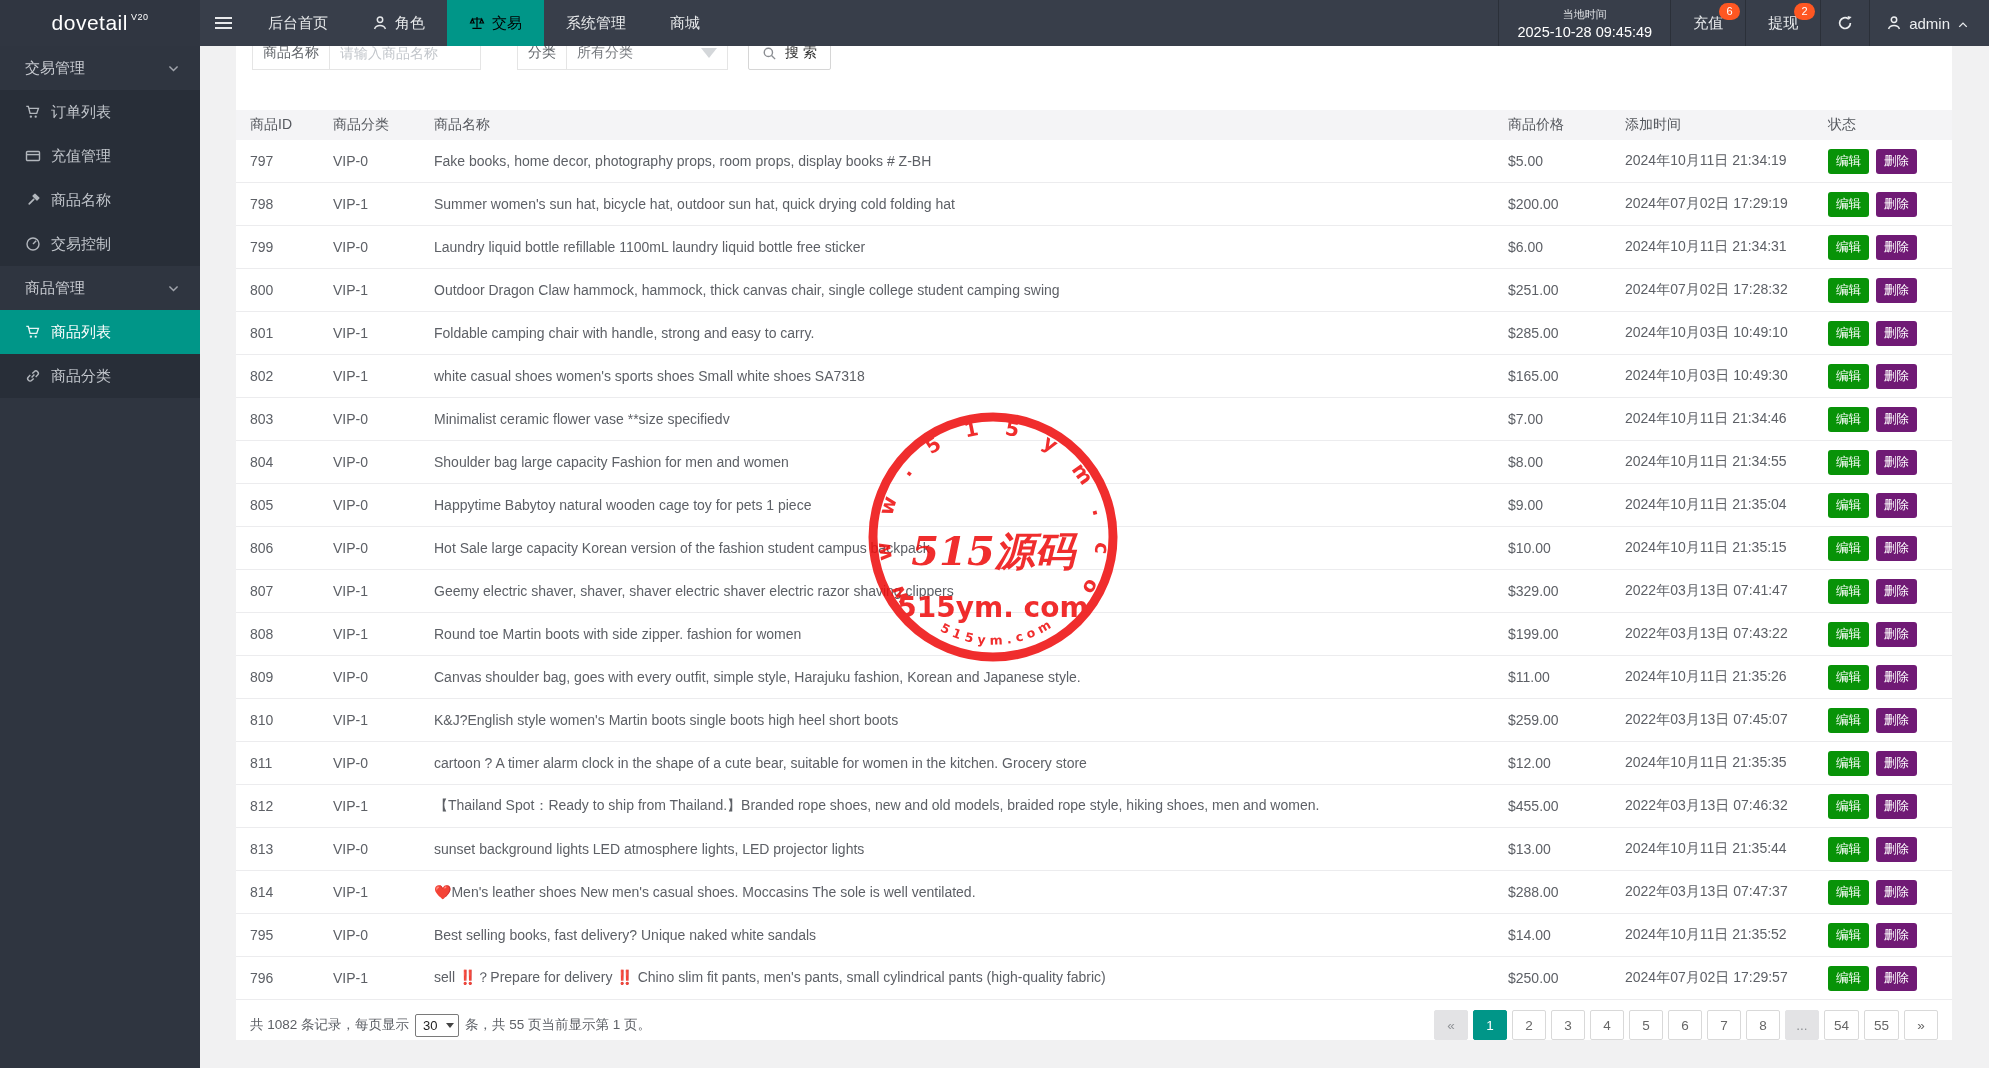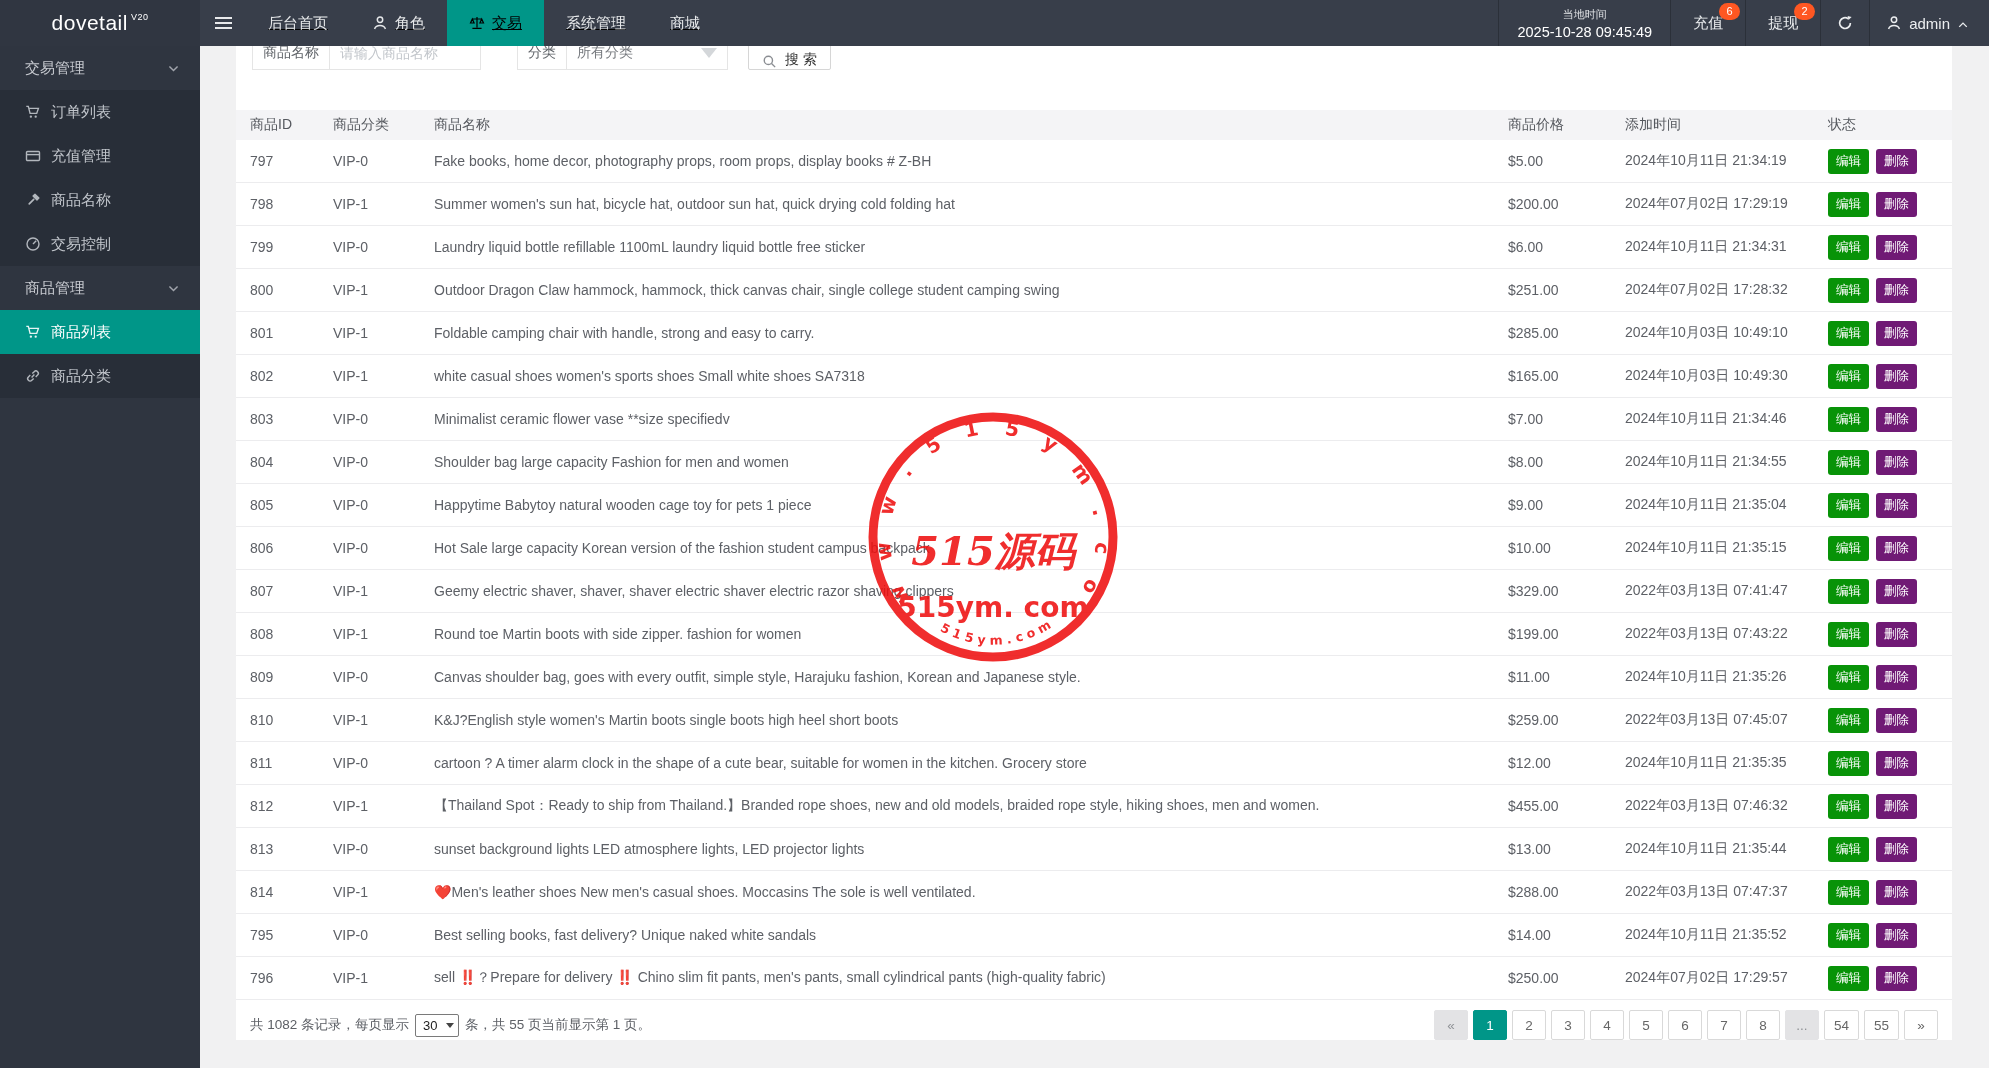--- a/index.html
+++ b/index.html
@@ -5,21 +5,21 @@
   html,body{margin:0;padding:0;}
   body{font-family:"Liberation Sans","DejaVu Sans",sans-serif;}
   #screen{position:relative;width:1989px;height:1068px;background:#f1f1f2;overflow:hidden;}
 
   
   .topbar{position:absolute;top:0;left:0;right:0;height:46px;background:#383e4a;display:flex;align-items:stretch;z-index:5;}
   .logo{width:200px;background:#303641;color:#fff;display:flex;align-items:center;justify-content:center;font-size:21px;letter-spacing:.5px;}
   .logo sup{font-size:9px;margin-left:3px;transform:translateY(-6px);}
   .hamburger{width:46px;display:flex;flex-direction:column;justify-content:center;align-items:center;gap:3px;cursor:pointer;}
   .hamburger i{display:block;width:17px;height:2px;background:#e8e9eb;}
-  .top-nav{display:flex;align-items:stretch;text-decoration:underline;}
+  .top-nav{display:flex;align-items:stretch;}
   .nav-item{display:flex;align-items:center;gap:7px;padding:0 22px;color:#e6e8ea;font-size:15px;cursor:pointer;}
   .nav-item.active{background:#009688;color:#000000;}
   .tb-icon{display:inline-flex;width:16px;height:16px;}
   .tb-icon svg{width:16px;height:16px;}
   .topbar-right{margin-left:auto;display:flex;align-items:stretch;}
   .tb-sep{border-left:1px solid rgba(0,0,0,.22);}
   .time-block{display:flex;flex-direction:column;justify-content:center;align-items:center;padding:0 18px;color:#fff;}
   .time-label{font-size:11px;color:#dfe1e4;line-height:17px;}
   .time-value{font-size:14.5px;line-height:18px;}
   .tb-link{position:relative;display:flex;align-items:center;padding:0 22px;color:#eceef0;font-size:15px;cursor:pointer;}
@@ -43,21 +43,21 @@
 
   
   .search-row{margin-top:-10px;padding-left:16px;display:flex;align-items:center;height:34px;}
   .ig{display:flex;align-items:stretch;height:34px;box-sizing:border-box;}
   .ig-addon{box-sizing:border-box;border:1px solid #e5e5e5;background:#fff;display:flex;align-items:center;padding:0 10px;font-size:14px;color:#5f6368;white-space:nowrap;}
   .ig input{box-sizing:border-box;border:1px solid #e5e5e5;margin-left:-1px;width:152px;padding:0 10px;font-size:14px;color:#333;outline:none;font-family:inherit;}
   .ig input::placeholder{color:#c2c6cb;}
   .ig-select{box-sizing:border-box;border:1px solid #e5e5e5;margin-left:-1px;width:162px;display:flex;align-items:center;justify-content:space-between;padding:0 10px;font-size:14px;color:#76797e;cursor:pointer;}
   .sel-arrow{width:0;height:0;border-left:8px solid transparent;border-right:8px solid transparent;border-top:10px solid #d4d7da;}
   .grp-cat{margin-left:36px;}
-  .search-btn{margin-left:20px;display:flex;align-items:flex-end;gap:8px;height:34px;box-sizing:border-box;padding:0 13px;border:1px solid #d6d6d6;background:#fff;color:#333;font-size:14px;border-radius:2px;cursor:pointer;font-family:inherit;}
+  .search-btn{margin-left:20px;display:flex;align-items:center;gap:8px;height:34px;box-sizing:border-box;padding:0 13px;border:1px solid #d6d6d6;background:#fff;color:#333;font-size:14px;border-radius:2px;cursor:pointer;font-family:inherit;}
   .search-btn svg{width:15px;height:15px;}
 
   
   table.products{width:100%;border-collapse:collapse;table-layout:fixed;margin-top:40px;}
   col.c1{width:97px;}col.c2{width:101px;}col.c3{width:1074px;}col.c4{width:117px;}col.c5{width:203px;}col.c6{width:auto;}
   .products th{height:30px;background:#f4f4f6;font-weight:400;font-size:14px;color:#55585e;text-align:left;padding:0;}
   .products th:first-child,.products td:first-child{padding-left:14px;}
   .products td{height:42px;font-size:14px;color:#5d6066;border-bottom:1px solid #ececee;padding:0;white-space:nowrap;overflow:hidden;}
   .btn-edit,.btn-del{border:none;color:#fff;font-size:12.5px;padding:4px 8px;border-radius:3px;cursor:pointer;font-family:inherit;}
   .btn-edit{background:#089308;margin-right:7px;}

